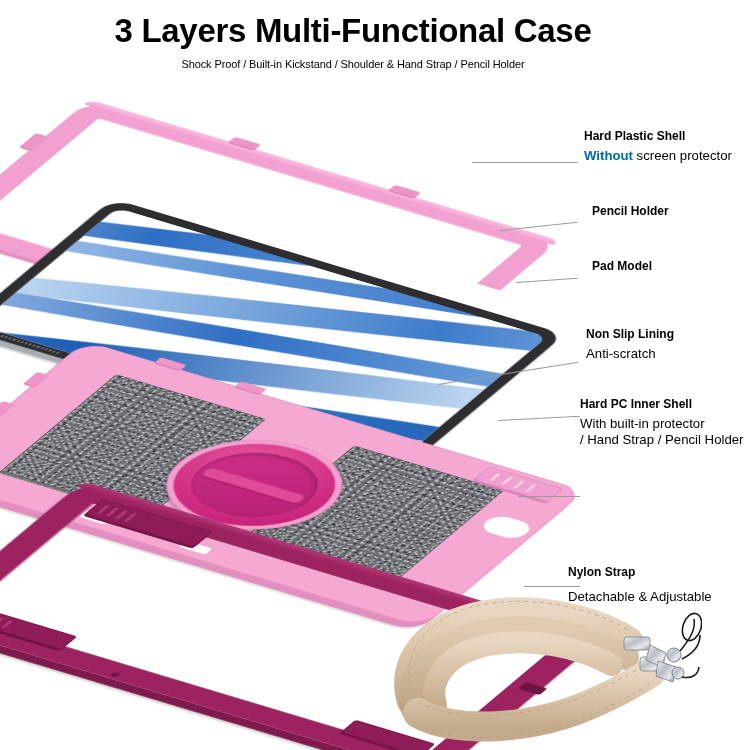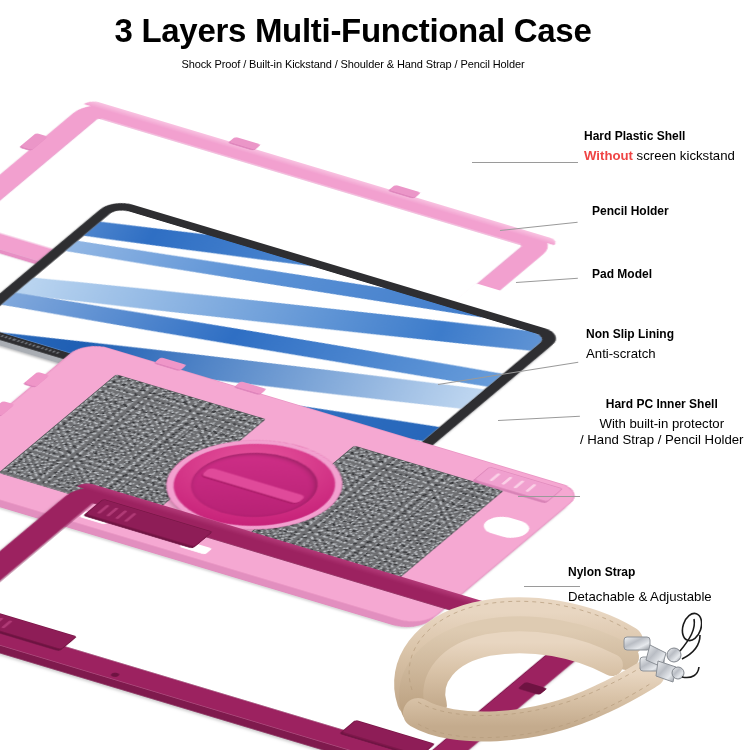--- a/index.html
+++ b/index.html
@@ -9,21 +9,21 @@
   
   .header{position:absolute;left:0;top:0;width:706px;text-align:center;}
   .title{font-size:33px;font-weight:bold;letter-spacing:-0.3px;margin-top:14px;line-height:1.05;}
   .subtitle{font-size:11px;font-weight:normal;margin-top:9px;letter-spacing:-0.1px;}
 
   
   .ann{position:absolute;}
   .ann .ann-title{font-size:12px;font-weight:bold;line-height:1.15;white-space:nowrap;}
   .ann .ann-sub{font-size:13.2px;font-weight:normal;line-height:1.25;margin-top:4px;white-space:nowrap;}
   .ann .ann-sub2{font-size:13.2px;font-weight:normal;line-height:1.25;white-space:nowrap;}
-  .red{color:#ef4444;font-weight:bold;}
+  .red{color:#0369a1;font-weight:bold;}
 
   
   .leader{position:absolute;height:0;border-top:1.4px solid #9a9a9a;transform-origin:left center;}
 
   
   .stage{position:absolute;left:0;top:95px;width:560px;height:570px;}
 
   .layer{position:absolute;}
 
   
@@ -301,37 +301,37 @@
   <div class="leader" style="left:472px;top:162px;width:106px;"></div>
   <div class="leader" style="left:500px;top:230px;width:78px;transform:rotate(-6deg);"></div>
   <div class="leader" style="left:516px;top:282px;width:62px;transform:rotate(-4deg);"></div>
   <div class="leader" style="left:438px;top:384px;width:142px;transform:rotate(-9deg);"></div>
   <div class="leader" style="left:498px;top:420px;width:82px;transform:rotate(-3deg);"></div>
   <div class="leader" style="left:518px;top:496px;width:62px;"></div>
   <div class="leader" style="left:524px;top:586px;width:56px;"></div>
 
   <div class="ann" style="left:584px;top:130px;">
     <div class="ann-title">Hard Plastic Shell</div>
-    <div class="ann-sub"><span class="red">Without</span><span> screen kickstand</span></div>
+    <div class="ann-sub"><span class="red">Without</span><span> screen protector</span></div>
   </div>
 
   <div class="ann" style="left:592px;top:205px;">
     <div class="ann-title">Pencil Holder</div>
   </div>
 
-  <div class="ann" style="left:592px;top:268px;">
+  <div class="ann" style="left:592px;top:260px;">
     <div class="ann-title">Pad Model</div>
   </div>
 
   <div class="ann" style="left:586px;top:328px;">
     <div class="ann-title">Non Slip Lining</div>
     <div class="ann-sub">Anti-scratch</div>
   </div>
 
-  <div class="ann" style="left:580px;top:398px;text-align:center;">
+  <div class="ann" style="left:580px;top:398px;">
     <div class="ann-title">Hard PC Inner Shell</div>
     <div class="ann-sub">With built-in protector</div>
     <div class="ann-sub2">/ Hand Strap / Pencil Holder</div>
   </div>
 
 
   <div class="ann" style="left:568px;top:566px;">
     <div class="ann-title">Nylon Strap</div>
     <div class="ann-sub" style="margin-top:9px;">Detachable &amp; Adjustable</div>
   </div>

